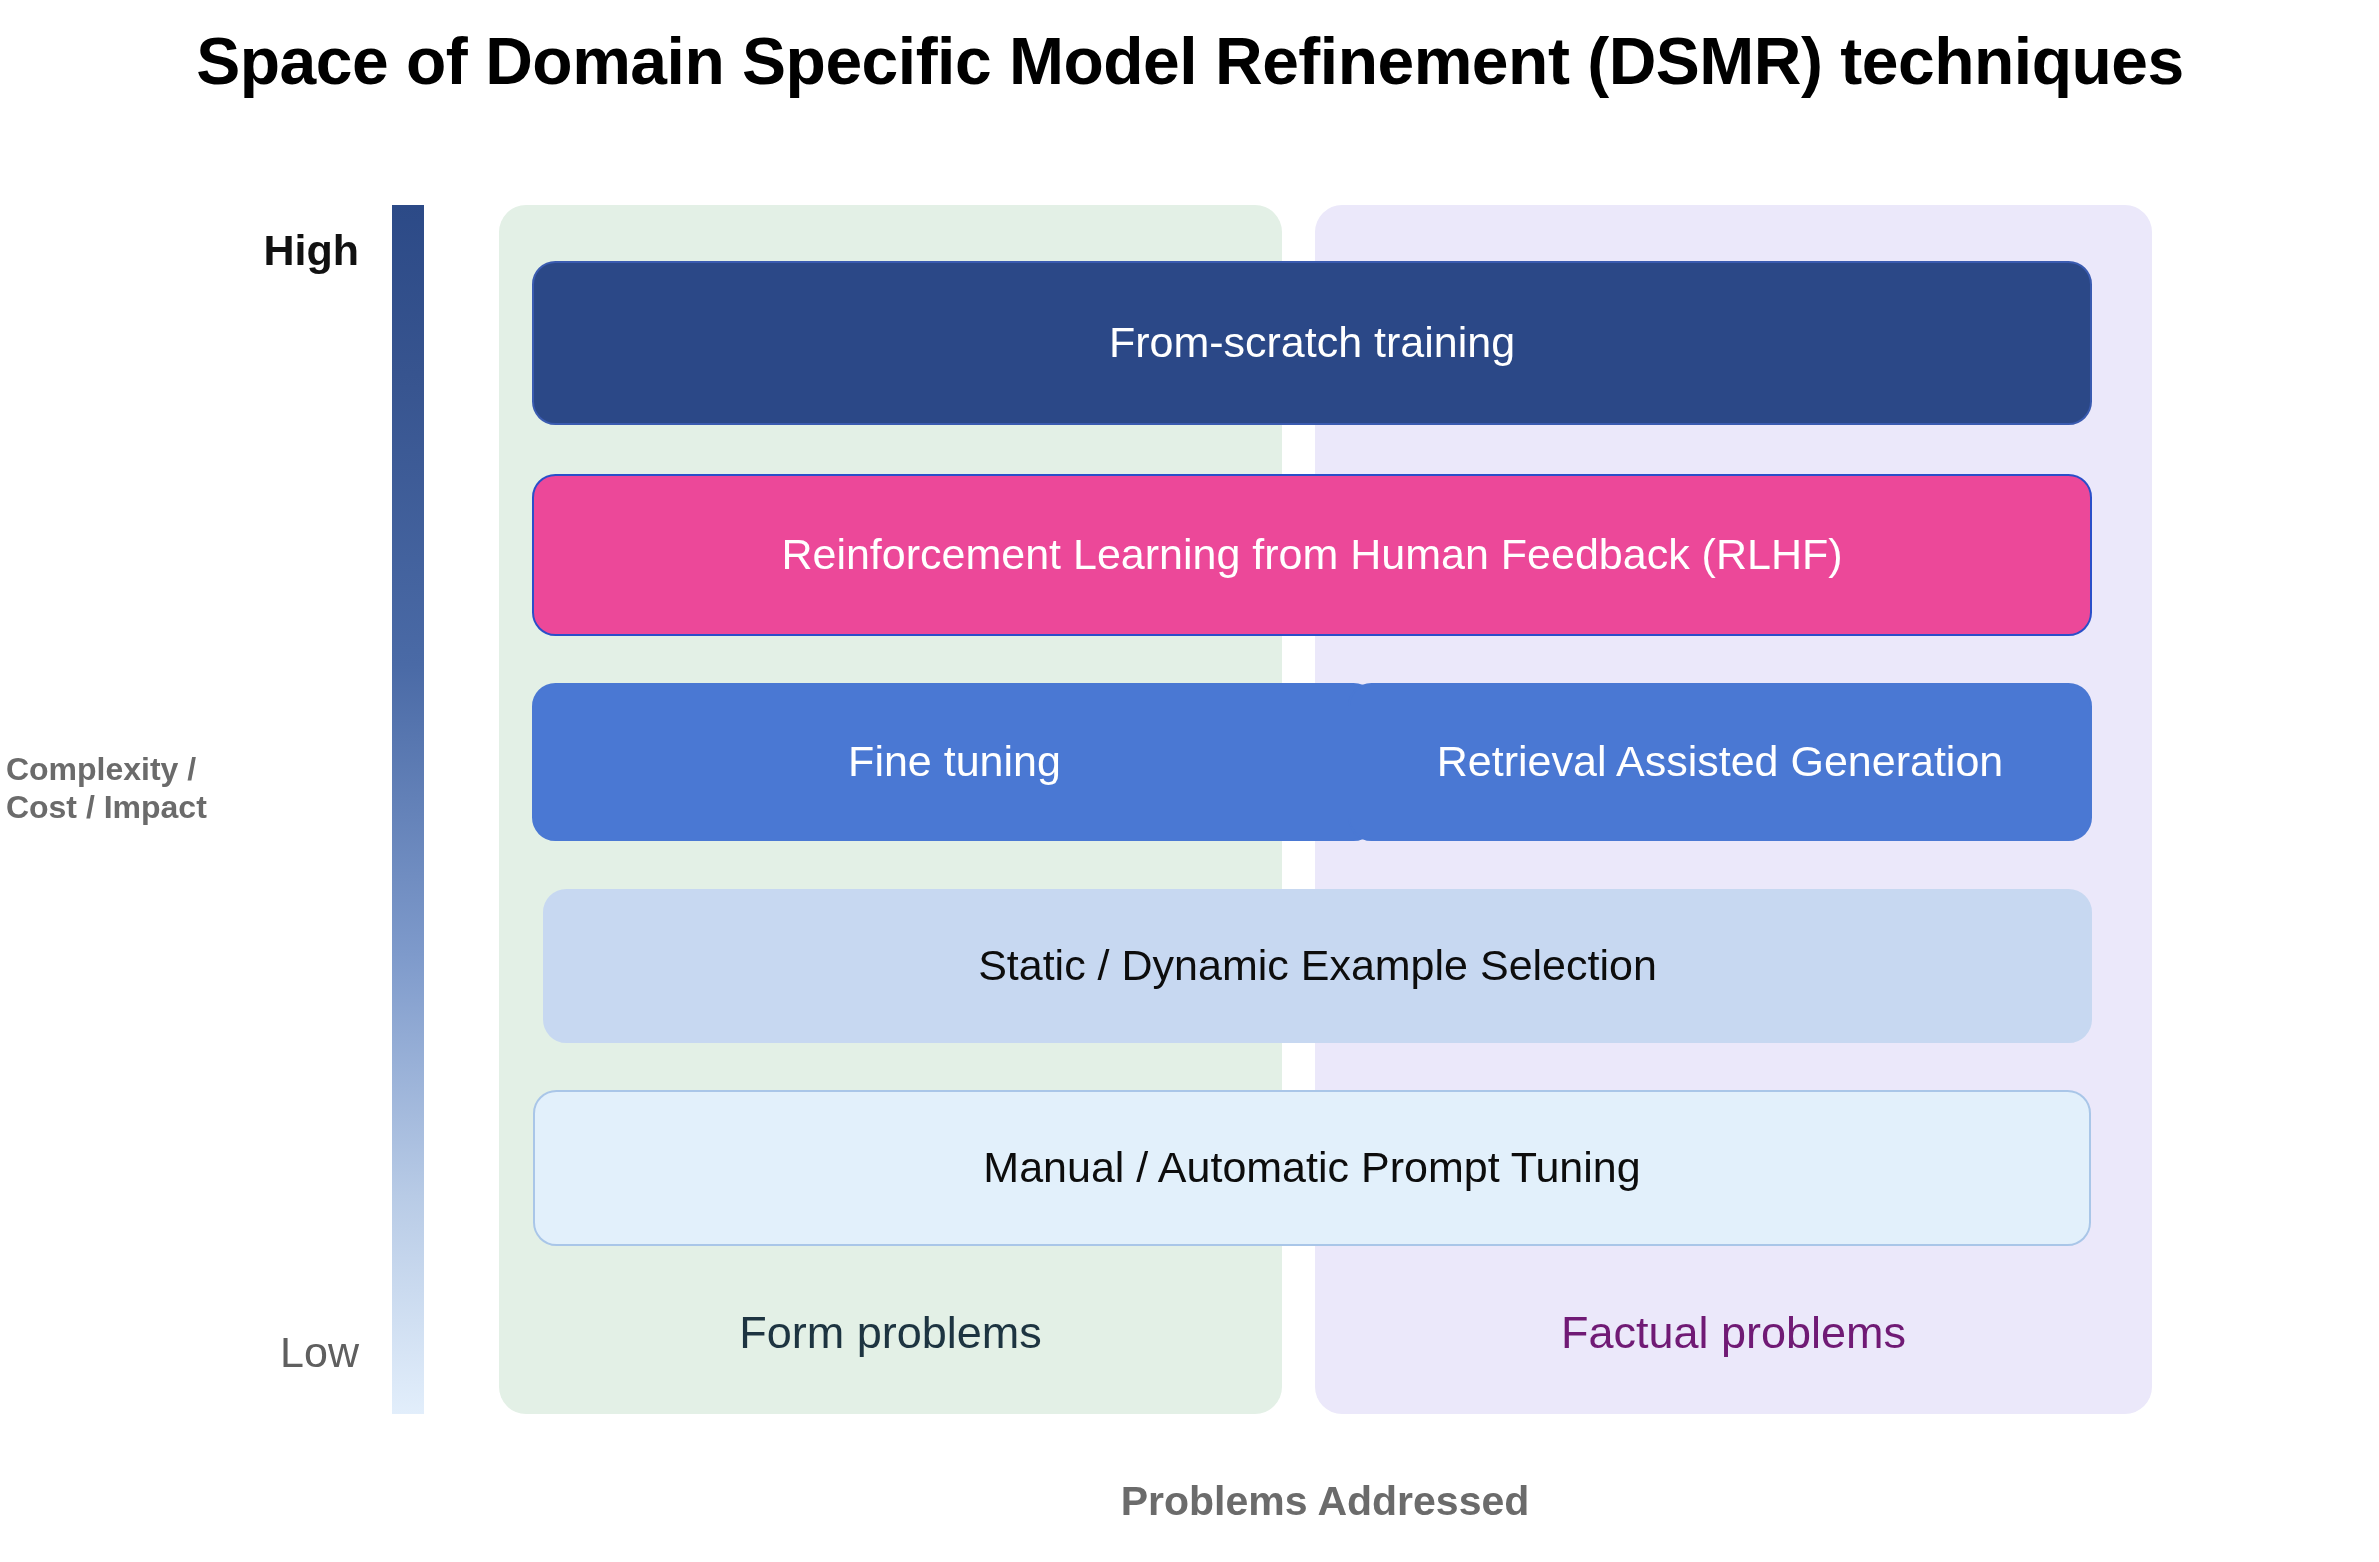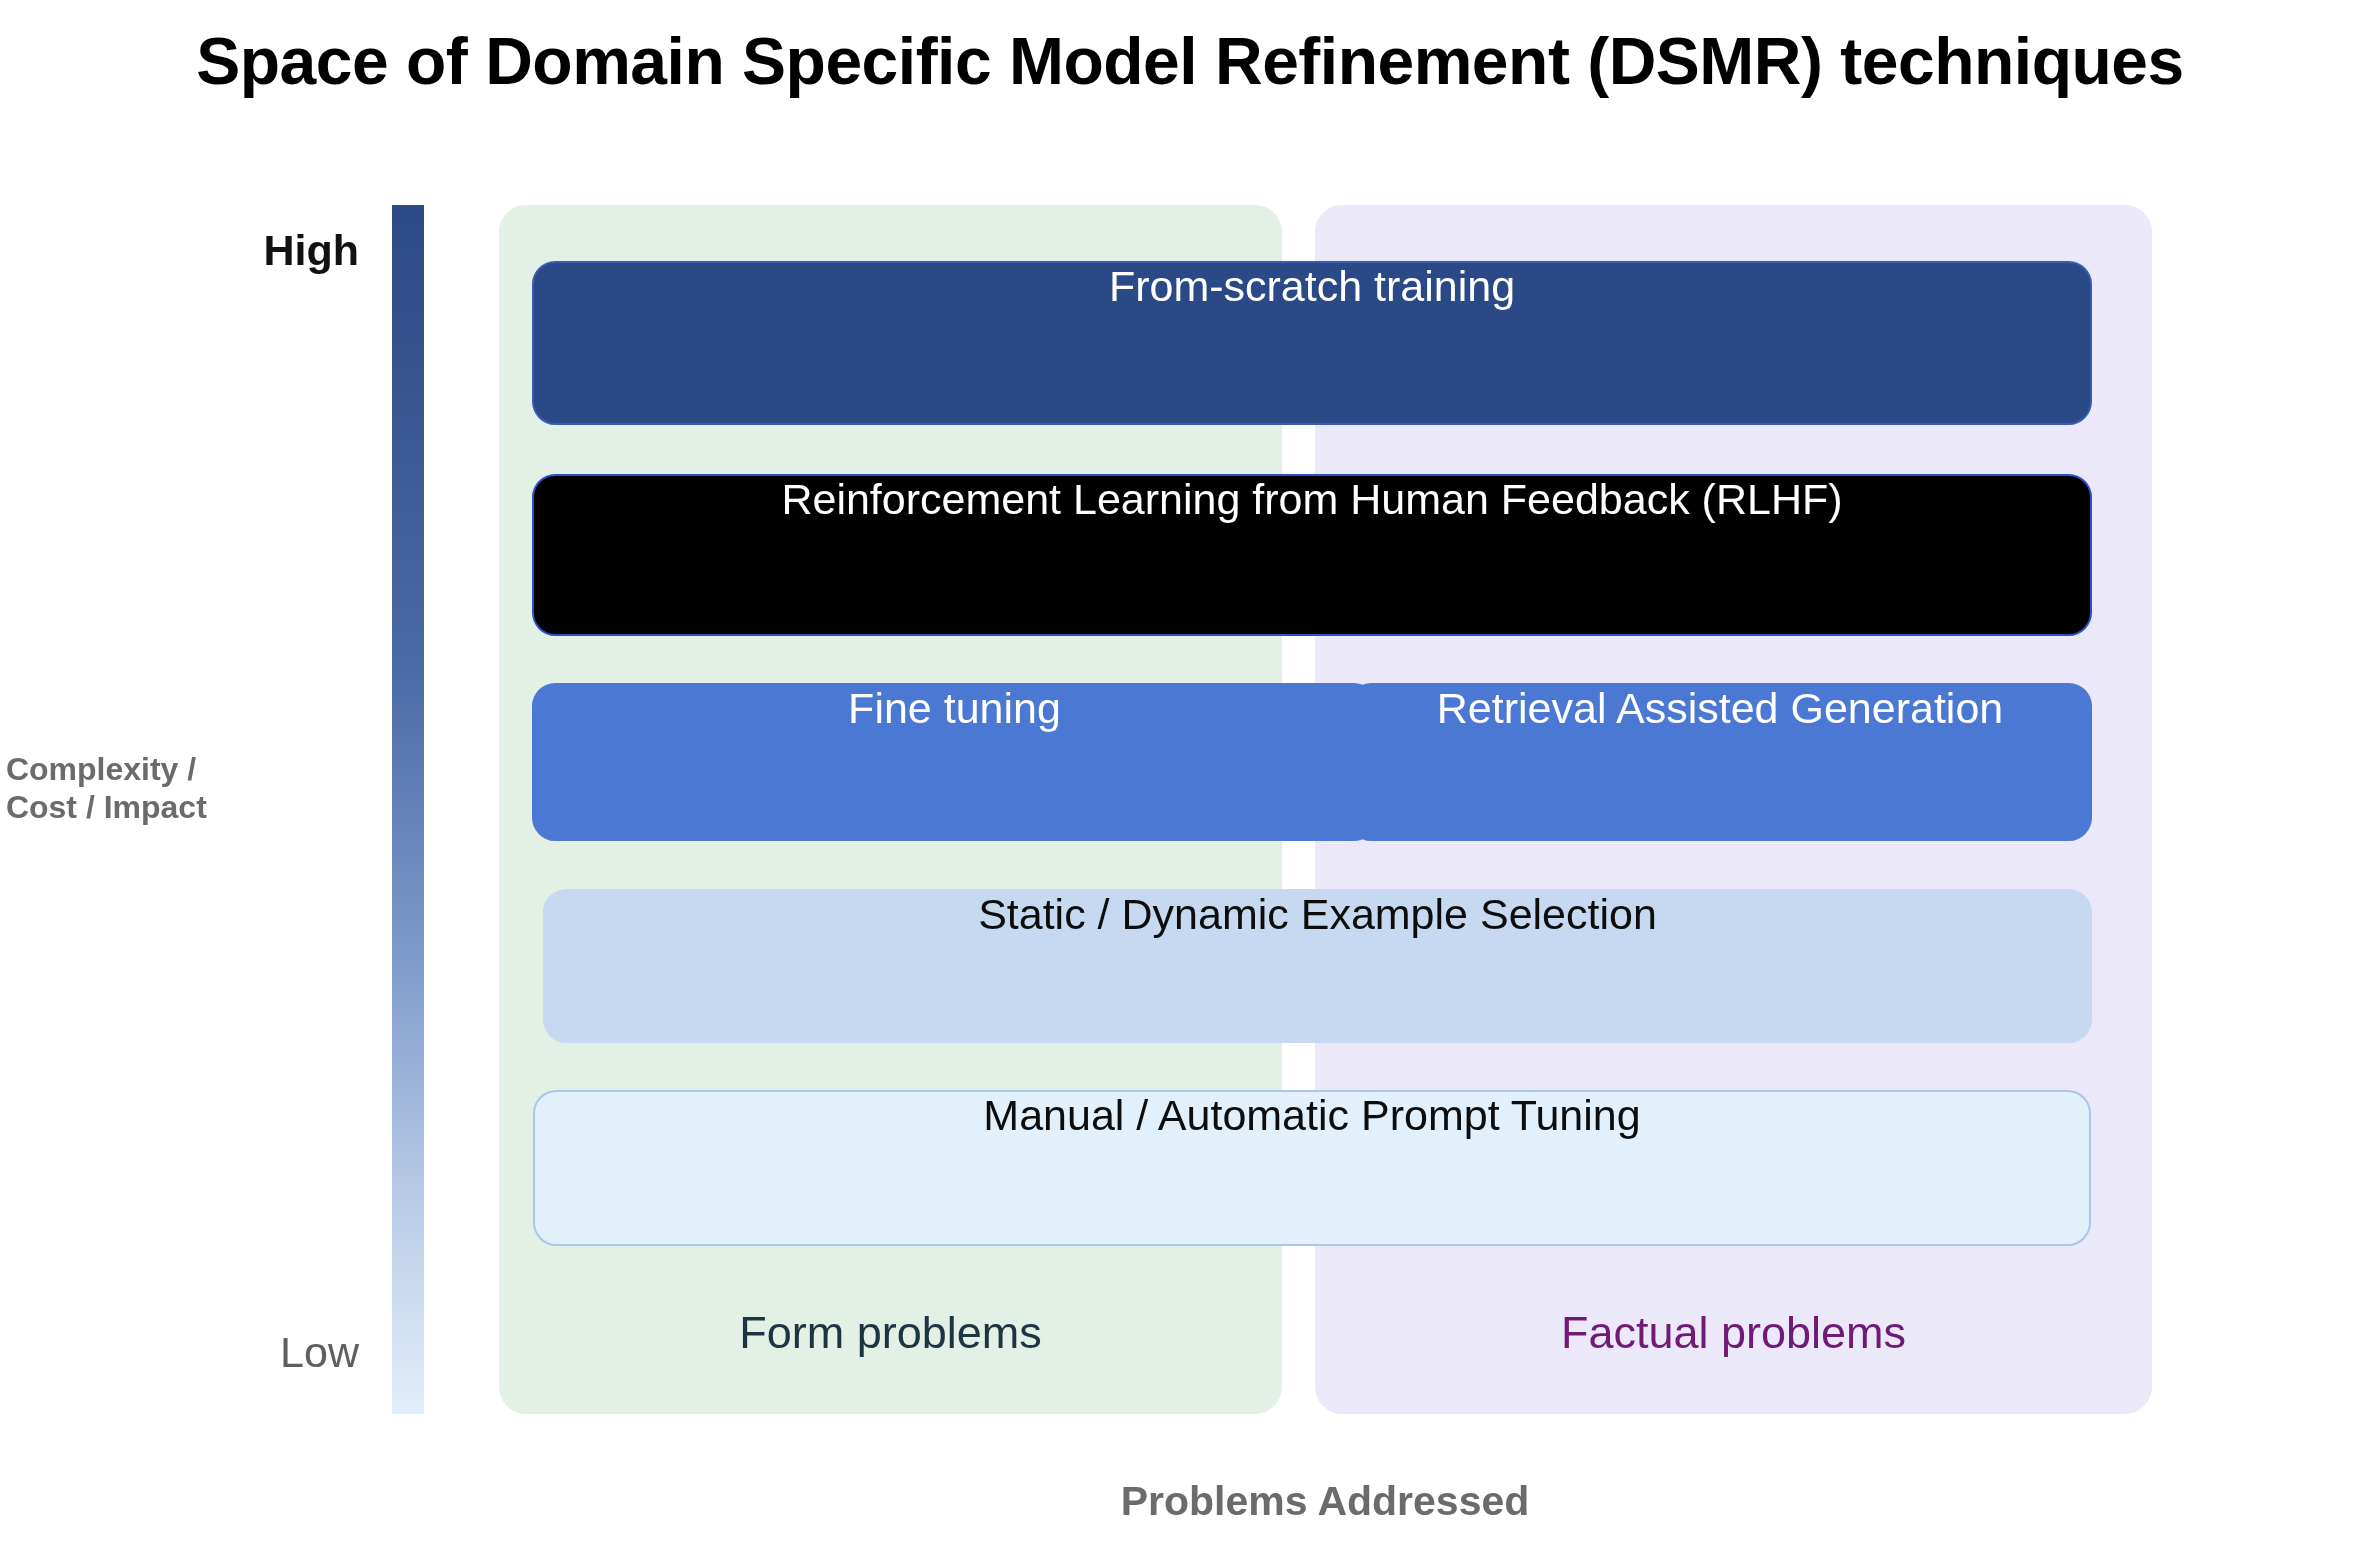--- a/index.html
+++ b/index.html
@@ -85,20 +85,21 @@
     height: 1209px;
     border-radius: 27px;
   }
   .column.form    { left: 499px;  width: 783px;  background: #e3f0e6; }
   .column.factual { left: 1315px; width: 837px;  background: #ebe8fa; }
 
   
   .box {
     position: absolute;
     display: flex;
+    align-items: center;
     justify-content: center;
     border-radius: 23.4px;
     text-align: center;
     padding: 0 25px;
   }
   .box-label {
     font-size: 43px;
     font-weight: 500;
     line-height: 1.1;
     white-space: nowrap;
@@ -108,21 +109,21 @@
   .box.tier1 {
     left: 532px; top: 261px; width: 1560px; height: 164px;
     background: #2b4887;
     border: 2.9px solid #3a5bb0;
   }
   .box.tier1 .box-label { color: #ffffff; }
 
   
   .box.tier2 {
     left: 532px; top: 474px; width: 1560px; height: 162px;
-    background: #000000;
+    background: #ec4899;
     border: 2.9px solid #2a4fc9;
   }
   .box.tier2 .box-label { color: #ffffff; }
 
   
   .box.tier3-left {
     left: 532px; top: 683px; width: 845px; height: 158px;
     background: #4a78d3;
     border: 2.9px solid #4a78d3;
   }

